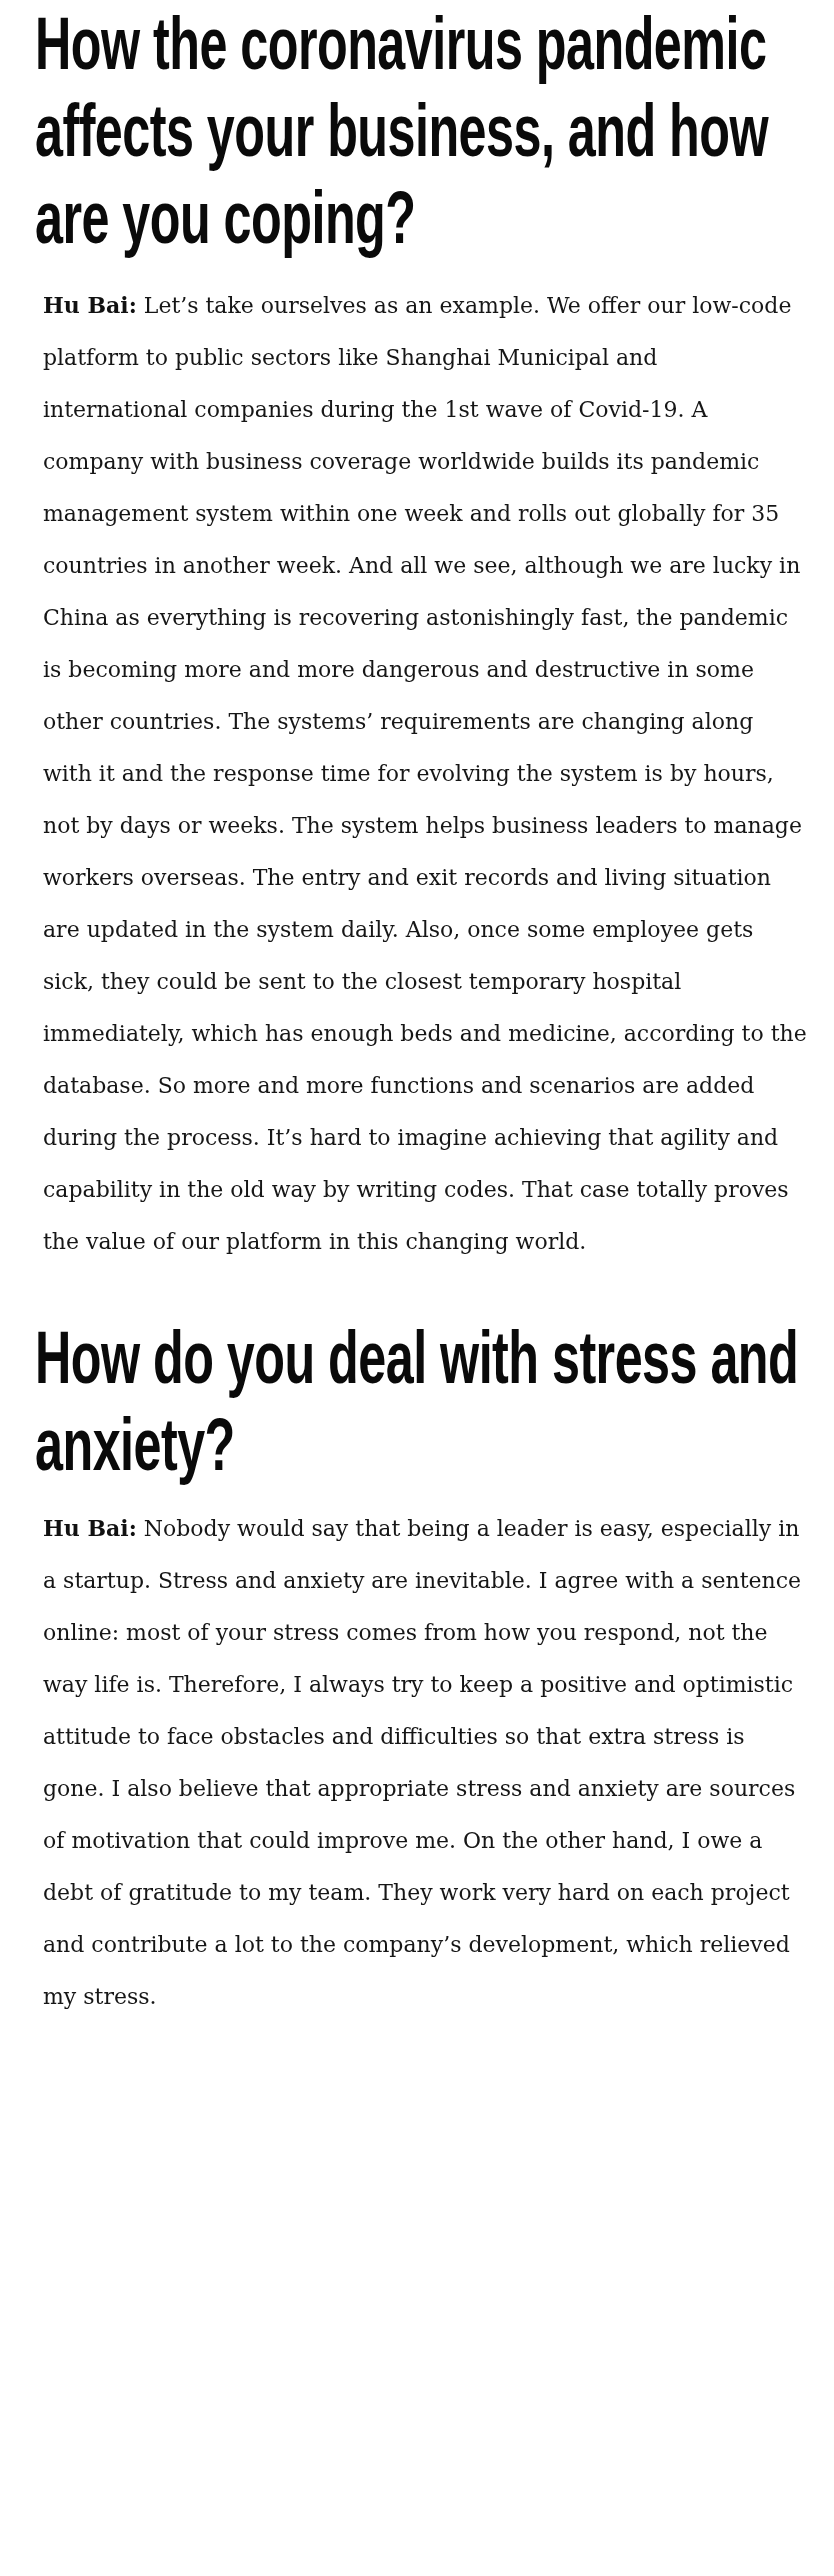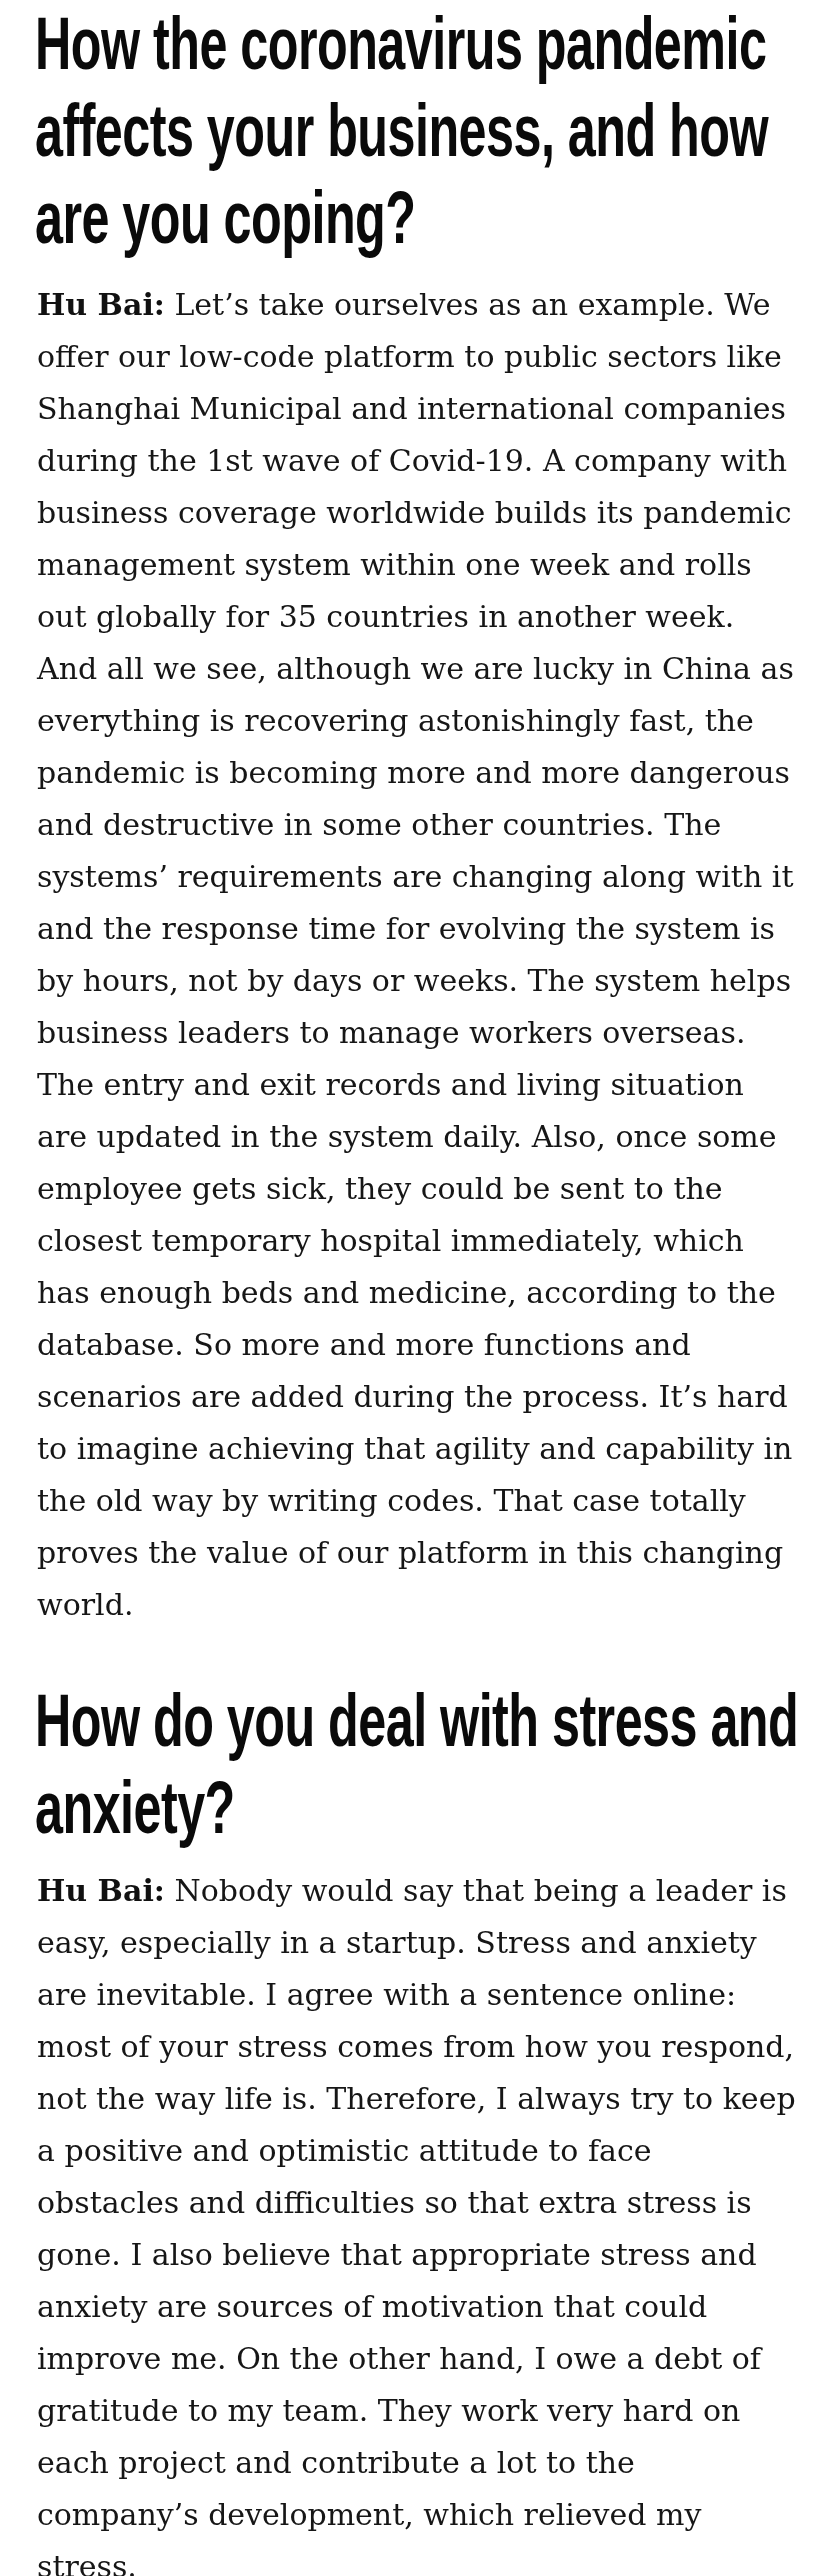--- a/index.html
+++ b/index.html
@@ -31,24 +31,24 @@
     width: 1236px;
     letter-spacing: -0.8px;
   }
   .headline .hline {
     display: block;
     white-space: nowrap;
   }
   h1.headline { margin-top: 0; }
   h2.headline { margin-top: 46px; }
   .para {
-    font-size: 30px;
+    font-size: 22px;
     line-height: 52px;
     width: 765px;
-    margin: 2px;
+    margin: 8px;
     text-align: left;
     color: #161616;
   }
   .para-1 { margin-top: 18px; }
   .para-2 { margin-top: 14px; }
   .speaker {
     font-weight: 700;
     color: #111111;
   }
 </style>

